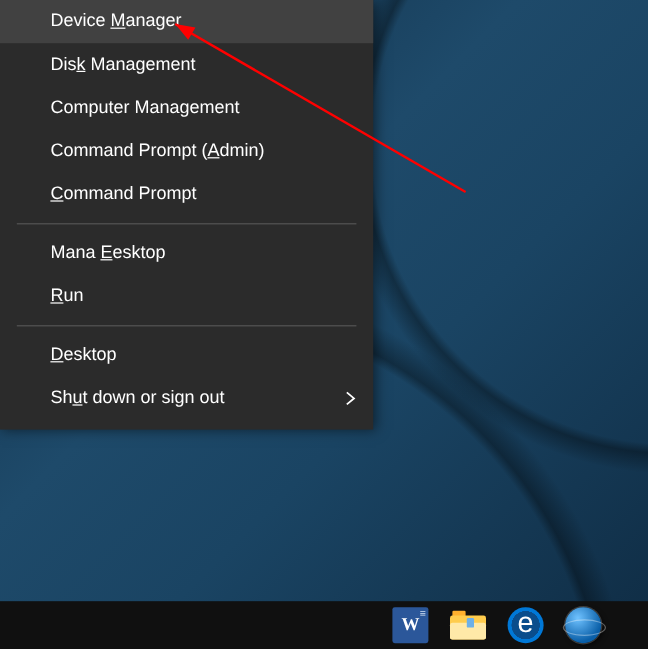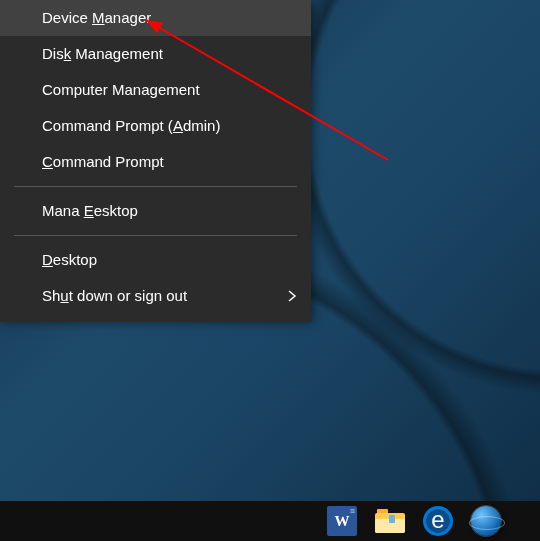--- a/index.html
+++ b/index.html
@@ -39,20 +39,21 @@
 <div class="desktop">
 
   <div class="menu" id="menu">
       <div class="item hover"><span>Device </span><span class="u">M</span><span>anager</span></div>
       <div class="item"><span>Dis</span><span class="u">k</span><span> Management</span></div>
       <div class="item"><span>Computer Mana</span><span class="u">g</span><span>ement</span></div>
       <div class="item"><span>Command Prompt (</span><span class="u">A</span><span>dmin)</span></div>
       <div class="item"><span></span><span class="u">C</span><span>ommand Prompt</span></div>
       <div class="sep"></div>
       <div class="item"><span>Mana </span><span class="u">E</span><span>esktop</span></div>
+      <div class="item"><span></span><span class="u">R</span><span>un</span></div>
       <div class="sep"></div>
       <div class="item"><span></span><span class="u">D</span><span>esktop</span></div>
       <div class="item"><span>Sh</span><span class="u">u</span><span>t down or sign out</span><span class="chev">
           <svg viewBox="0 0 10 14">
             <polyline points="2,2 8,7 2,12"></polyline>
           </svg>
         </span></div>
       <div style="height: 8px;"></div>
     </div>
 

